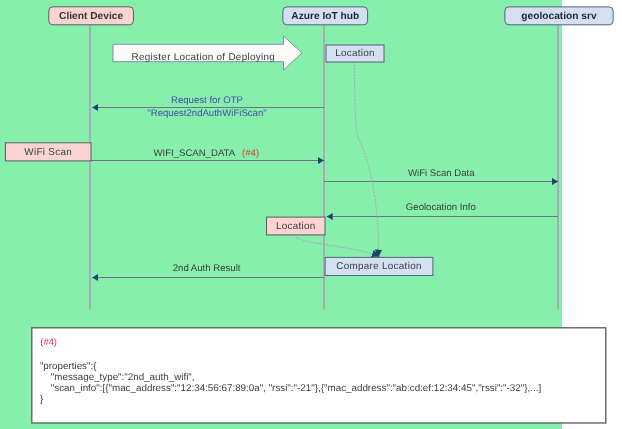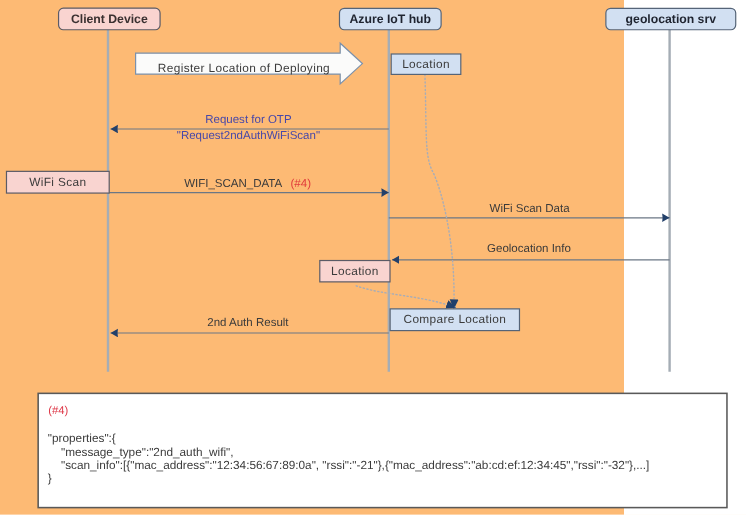--- a/index.html
+++ b/index.html
@@ -1,17 +1,17 @@
 <!DOCTYPE html>
 <html><head>
 <meta charset="utf-8">
 <style>
   html,body{margin:0;padding:0;background:#ffffff;}
   body{width:622px;height:429px;overflow:hidden;font-family:"Liberation Sans",sans-serif;-webkit-font-smoothing:antialiased;text-rendering:geometricPrecision;}
-  #stage{position:relative;width:520px;height:429px;background:#fdba74;}
+  #stage{position:relative;width:562px;height:429px;background:#86efac;}
   svg#diagram{position:absolute;left:0;top:0;width:622px;height:429px;display:block;}
   .ll-label{font-family:"Liberation Sans",sans-serif;font-size:10.2px;font-weight:bold;text-anchor:middle;dominant-baseline:middle;}
   .act-label{font-family:"Liberation Sans",sans-serif;font-size:9.9px;fill:#3b3b3b;text-anchor:middle;dominant-baseline:middle;letter-spacing:0.3px;}
   .msg-label{font-family:"Liberation Sans",sans-serif;font-size:9.6px;text-anchor:middle;}
   .note-txt{font-family:"Liberation Sans",sans-serif;font-size:9.82px;fill:#3b3b3b;white-space:pre;}
   .note-tag{font-family:"Liberation Sans",sans-serif;font-size:9.4px;fill:#dd3545;}
 </style>
 </head>
 <body>
 

